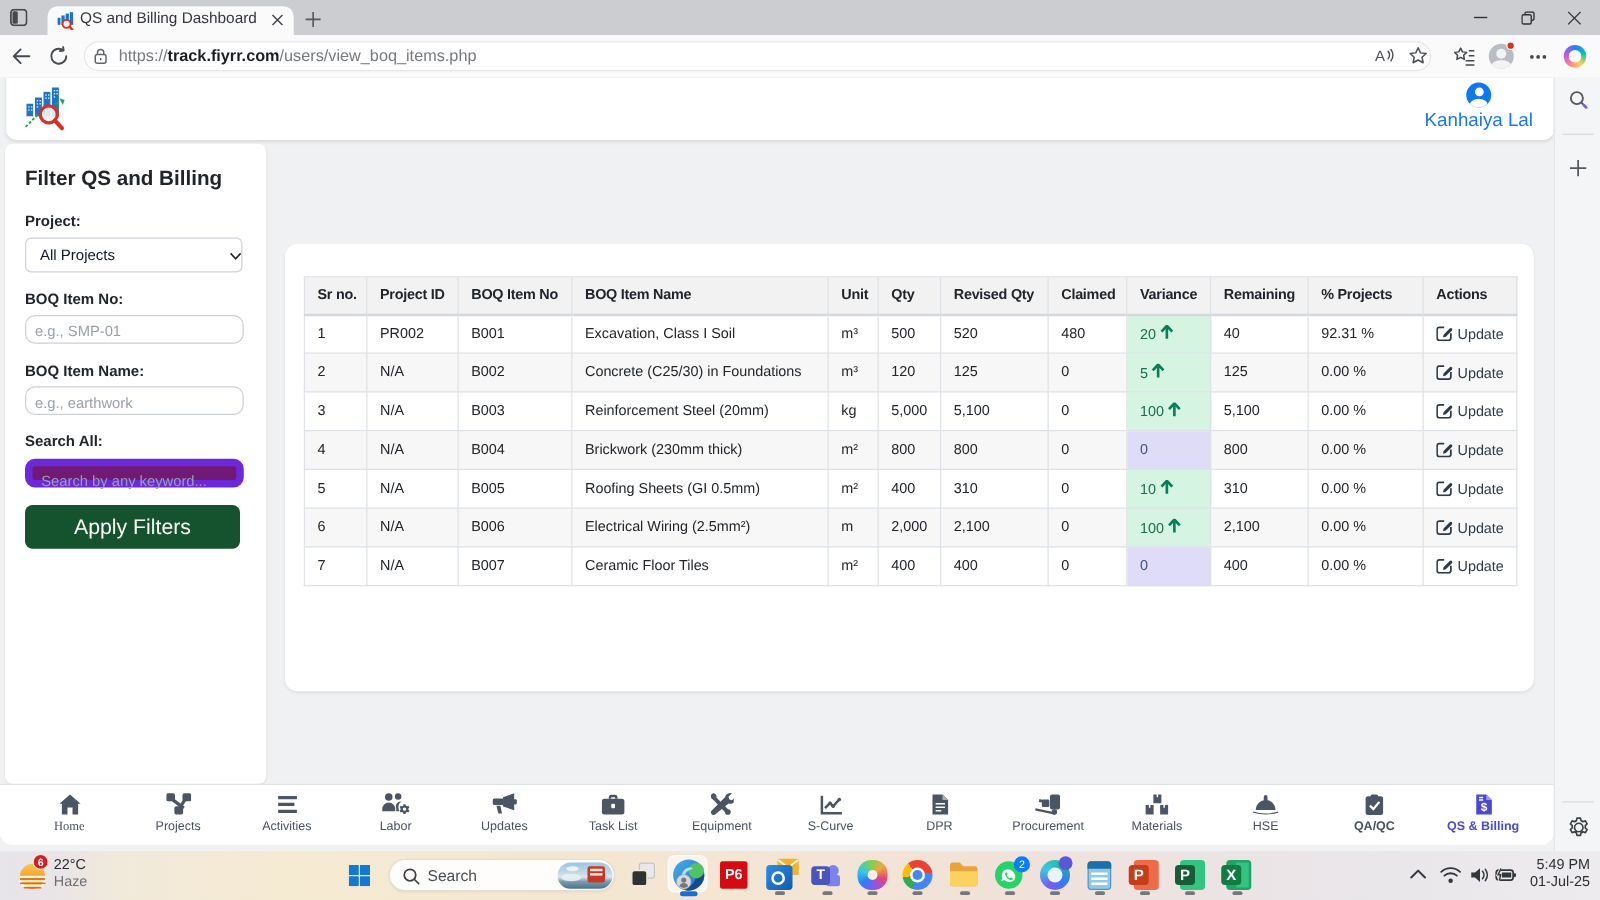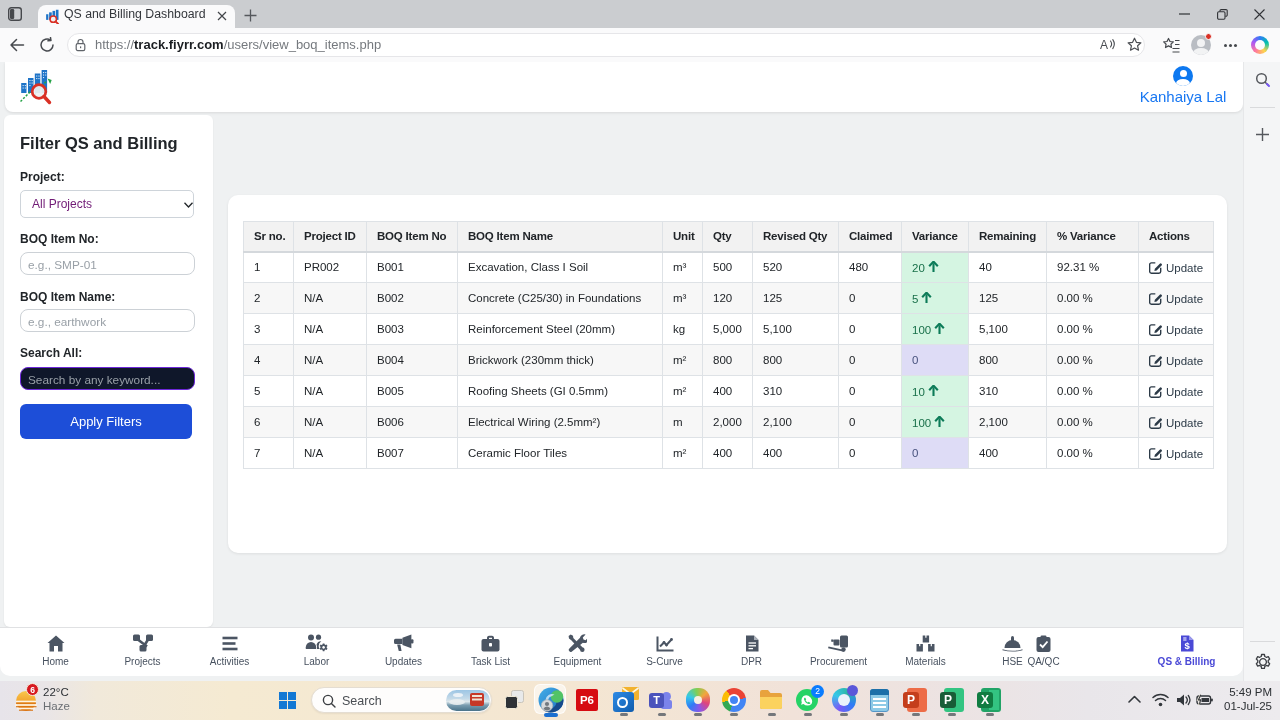--- a/index.html
+++ b/index.html
@@ -139,38 +139,38 @@
   <div class="abs" style="left:1173px;top:4px;width:20px;height:20px;border-radius:50%;background:#0d78f0;overflow:hidden;">
     <div class="abs" style="left:6.5px;top:4px;width:7px;height:7px;border-radius:50%;background:#fff;"></div>
     <div class="abs" style="left:3px;top:12.5px;width:14px;height:9px;border-radius:50%;background:#fff;"></div>
   </div>
   <div class="abs" style="left:1123px;top:26px;width:120px;text-align:center;font-size:15px;color:#1877f2;">Kanhaiya Lal</div>
 
   <div class="abs" style="left:4px;top:53px;width:209px;height:512px;background:#ffffff;border-radius:6px;box-shadow:0 1px 2px rgba(0,0,0,0.07);"></div>
   <div class="abs" style="left:20px;top:72px;font-size:16.5px;font-weight:bold;color:#212529;">Filter QS and Billing</div>
   <div class="abs" style="left:20px;top:108px;font-size:12px;font-weight:bold;color:#212529;">Project:</div>
   <div class="abs" style="left:20px;top:128px;width:174px;height:28px;border:1px solid #ced4da;border-radius:5px;background:#fff;">
-    <div class="abs" style="left:11px;top:6px;font-size:12px;color:#701a75;">All Projects</div>
+    <div class="abs" style="left:11px;top:6px;font-size:12px;color:#0f172a;">All Projects</div>
     <svg class="abs" style="left:163px;top:11px;" width="9" height="6" viewBox="0 0 9 6">
         <path d="M0.5 0.7 L4.5 5 L8.5 0.7" stroke="#212529" stroke-width="1.3" fill="none"></path>
       </svg>
   </div>
   <div class="abs" style="left:20px;top:170px;font-size:12px;font-weight:bold;color:#212529;">BOQ Item No:</div>
   <div class="abs" style="left:20px;top:190px;width:175px;height:23px;border:1px solid #ccd1d6;border-radius:8px;background:#fff;">
     <div class="abs" style="left:7px;top:5px;font-size:11.8px;color:#99a0a7;">e.g., SMP-01</div>
   </div>
   <div class="abs" style="left:20px;top:228px;font-size:12px;font-weight:bold;color:#212529;">BOQ Item Name:</div>
   <div class="abs" style="left:20px;top:247px;width:175px;height:23px;border:1px solid #ccd1d6;border-radius:8px;background:#fff;">
     <div class="abs" style="left:7px;top:5px;font-size:11.8px;color:#99a0a7;">e.g., earthwork</div>
   </div>
   <div class="abs" style="left:20px;top:284px;font-size:12px;font-weight:bold;color:#212529;">Search All:</div>
-  <div class="abs" style="left:20px;top:305px;width:175px;height:23px;border:1px solid #6d28d9;border-radius:8px;background:#0f172a;text-align:center;">
+  <div class="abs" style="left:20px;top:305px;width:175px;height:23px;border:6px solid #6d28d9;border-radius:8px;background:#701a75;text-align:center;">
     <div class="abs" style="left:7px;top:5px;font-size:11.8px;color:#99a0a7;">Search by any keyword...</div>
   </div>
-  <div class="abs" style="left:20px;top:342px;width:172px;height:35px;background:#1d4ed8;border-radius:6px;color:#fff;font-size:13px;text-align:center;line-height:35px;">Apply Filters</div>
+  <div class="abs" style="left:20px;top:342px;width:172px;height:35px;background:#14532d;border-radius:6px;color:#fff;font-size:17px;text-align:center;line-height:35px;">Apply Filters</div>
 
 
   <div class="abs" style="left:228px;top:133px;width:999px;height:358px;background:#ffffff;border-radius:10px;box-shadow:0 1px 3px rgba(0,0,0,0.08);"></div>
   <div class="abs" style="left:243px;top:159px;width:970px;">
     <table id="boq" style="border-collapse:collapse;table-layout:fixed;width:970px;font-size:11.5px;color:#212529;white-space:nowrap;border-radius:23px;">
       <colgroup>
         <col style="width:50px">
           <col style="width:73px">
           <col style="width:91px">
           <col style="width:205px">
@@ -188,21 +188,21 @@
           <th>Sr no.</th>
             <th>Project ID</th>
             <th>BOQ Item No</th>
             <th>BOQ Item Name</th>
             <th>Unit</th>
             <th>Qty</th>
             <th>Revised Qty</th>
             <th>Claimed</th>
             <th>Variance</th>
             <th>Remaining</th>
-            <th>% Variance</th>
+            <th>% Projects</th>
             <th>Actions</th>
         </tr>
       </thead>
       <tbody>
         <tr>
             <td>1</td>
             <td>PR002</td>
             <td>B001</td>
             <td>Excavation, Class I Soil</td>
             <td>m³</td>
@@ -332,21 +332,21 @@
             <td class="up"><svg class="edit" width="13" height="13" viewBox="0 0 14 14" style="display:inline-block;vertical-align:-2px;margin-right:4px;">
                 <path d="M12.6 7.2 V11.3 a1.9 1.9 0 0 1 -1.9 1.9 H2.6 A1.9 1.9 0 0 1 0.7 11.3 V3.9 A1.9 1.9 0 0 1 2.6 2 H6.8" fill="none" stroke="#2c3a47" stroke-width="1.5"></path>
                 <path d="M6.3 8.3 l-0.5 2.4 2.4 -0.5 5.3 -5.3 a1.34 1.34 0 0 0 -1.9 -1.9 Z" fill="#2c3a47"></path>
               </svg>Update</td>
           </tr>
       </tbody>
     </table>
   </div>
 
   <div class="abs" id="bottomnav" style="left:0;top:565px;width:1243px;height:49px;background:#ffffff;border-top:1px solid #e0e1e3;border-radius:0 0 10px 10px;">
-    <div class="navitem" style="left:12px;">
+    <div class="navitem" style="left:12px;font-family:Liberation Serif, serif;">
         <div class="ic">
           <svg width="18" height="17" viewBox="0 0 18 17">
             <path d="M9 0.5 L17.5 8 H15.5 V16.5 H11 V11 H7 V16.5 H2.5 V8 H0.5 Z" fill="#4b5563"></path>
           </svg>
         </div>
         <div class="lbl">Home</div>
     </div>
     <div class="navitem" style="left:99px;">
         <div class="ic">
           <svg width="20" height="18" viewBox="0 0 20 18">
@@ -480,21 +480,21 @@
           <svg width="21" height="16" viewBox="0 0 21 16">
             <g fill="#4b5563">
               <path d="M2.5 12 a8 8 0 0 1 16 0 Z"></path>
               <path d="M9 1.5 a1.5 1.5 0 0 1 3 0 V5 H9 Z"></path>
               <path d="M0.5 13.2 Q10.5 16.5 20.5 13.2 L20.5 14.2 Q10.5 17 0.5 14.2 Z"></path>
             </g>
           </svg>
         </div>
         <div class="lbl">HSE</div>
     </div>
-    <div class="navitem" style="left:1000px;">
+    <div class="navitem" style="left:1056px;font-weight:bold;">
         <div class="ic">
           <svg width="15" height="17" viewBox="0 0 15 17">
             <rect x="0.5" y="2" width="14" height="15" rx="2" fill="#4b5563"></rect>
             <rect x="4.5" y="0.5" width="6" height="3.5" rx="1.2" fill="#4b5563"></rect>
             <path d="M4 9.5 L6.7 12.2 L11.5 6.5" stroke="#fff" stroke-width="1.8" fill="none"></path>
           </svg>
         </div>
         <div class="lbl">QA/QC</div>
     </div>
     <div class="navitem active" style="left:1143px;">

